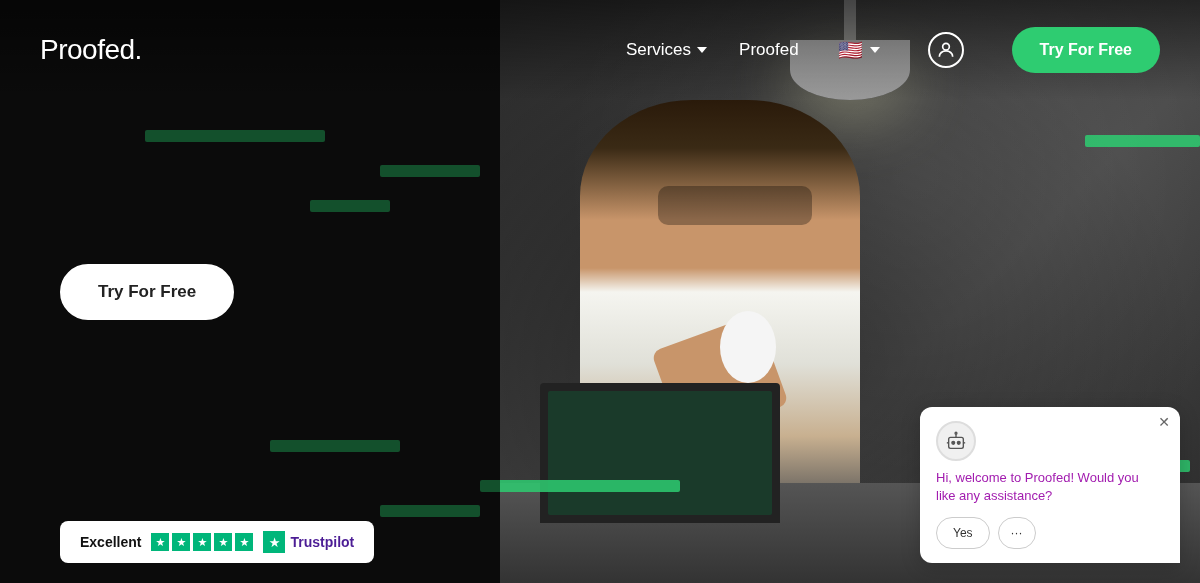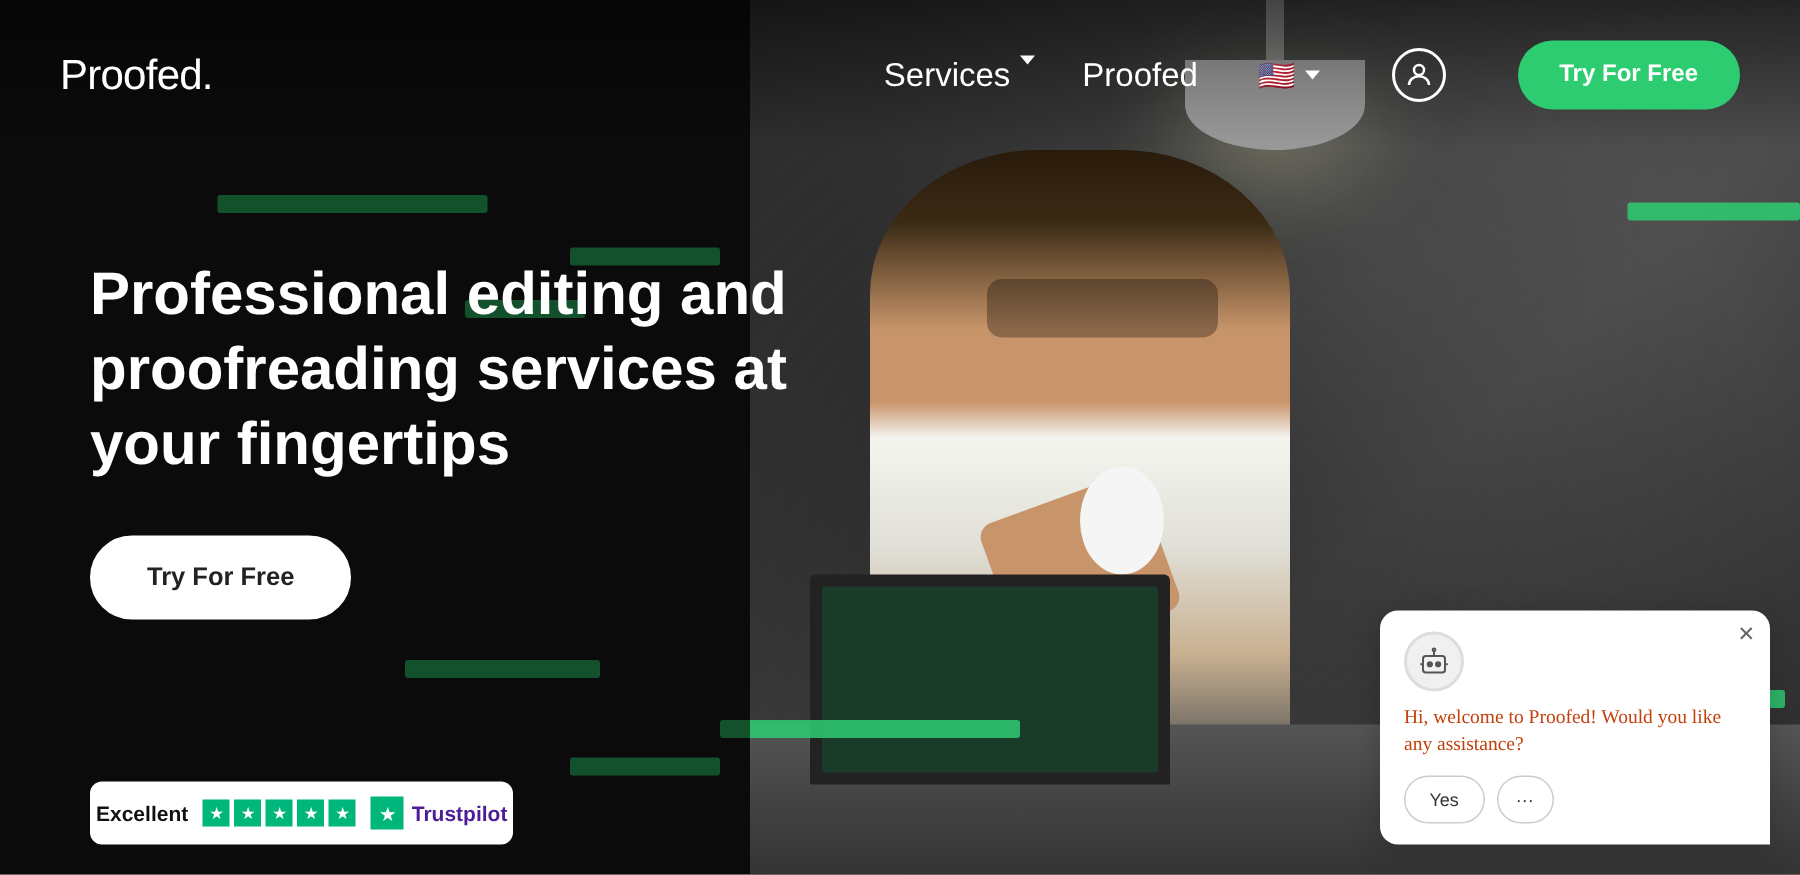--- a/index.html
+++ b/index.html
@@ -69,24 +69,25 @@
 
     .nav-links {
       display: flex;
       align-items: center;
       gap: 32px;
       margin-right: 32px;
     }
 
     .nav-item {
       color: white;
-      font-size: 22px;
+      font-size: 17px;
       font-weight: 500;
       cursor: pointer;
       display: flex;
+      align-items: center;
       gap: 6px;
       text-decoration: none;
     }
 
     .chevron-down {
       width: 0;
       height: 0;
       border-left: 5px solid transparent;
       border-right: 5px solid transparent;
       border-top: 6px solid white;
@@ -160,21 +161,21 @@
       cursor: pointer;
     }
 
     
     .trustpilot-badge {
       position: absolute;
       bottom: 20px;
       left: 60px;
       background: white;
       border-radius: 8px;
-      padding: 10px 4px;
+      padding: 10px 20px;
       display: flex;
       align-items: center;
       gap: 10px;
       z-index: 5;
     }
 
     .trustpilot-text {
       font-size: 14px;
       font-weight: 700;
       color: #111;
@@ -261,24 +262,23 @@
       align-items: center;
       justify-content: center;
       margin-bottom: 8px;
       border: 2px solid #ddd;
     }
 
     .chat-avatar svg { width: 22px; height: 22px; }
 
     .chat-message {
       font-size: 13px;
-      color: #c2410c;
+      color: #a21caf;
       line-height: 1.4;
       padding-right: 16px;
-      font-family: Liberation Serif, serif;
     }
 
     .chat-actions {
       display: flex;
       gap: 8px;
       margin-top: 12px;
     }
 
     .chat-btn {
       padding: 8px 16px;
@@ -366,21 +366,20 @@
         <svg viewBox="0 0 24 24" fill="none" stroke="white" stroke-width="2">
           <circle cx="12" cy="8" r="4"></circle>
           <path d="M4 20c0-4 3.6-7 8-7s8 3 8 7"></path>
         </svg>
       </div>
     </div>
     <button class="try-btn-nav">Try For Free</button>
   </nav>
 
   <div class="hero-content">
-    <h1 class="hero-title">Professional editing and proofreading services at your fingertips</h1>
     <button class="try-btn-hero">Try For Free</button>
   </div>
 
   <div class="trustpilot-badge">
     <span class="trustpilot-text">Excellent</span>
     <div class="stars">
       <div class="star">★</div>
       <div class="star">★</div>
       <div class="star">★</div>
       <div class="star">★</div>

